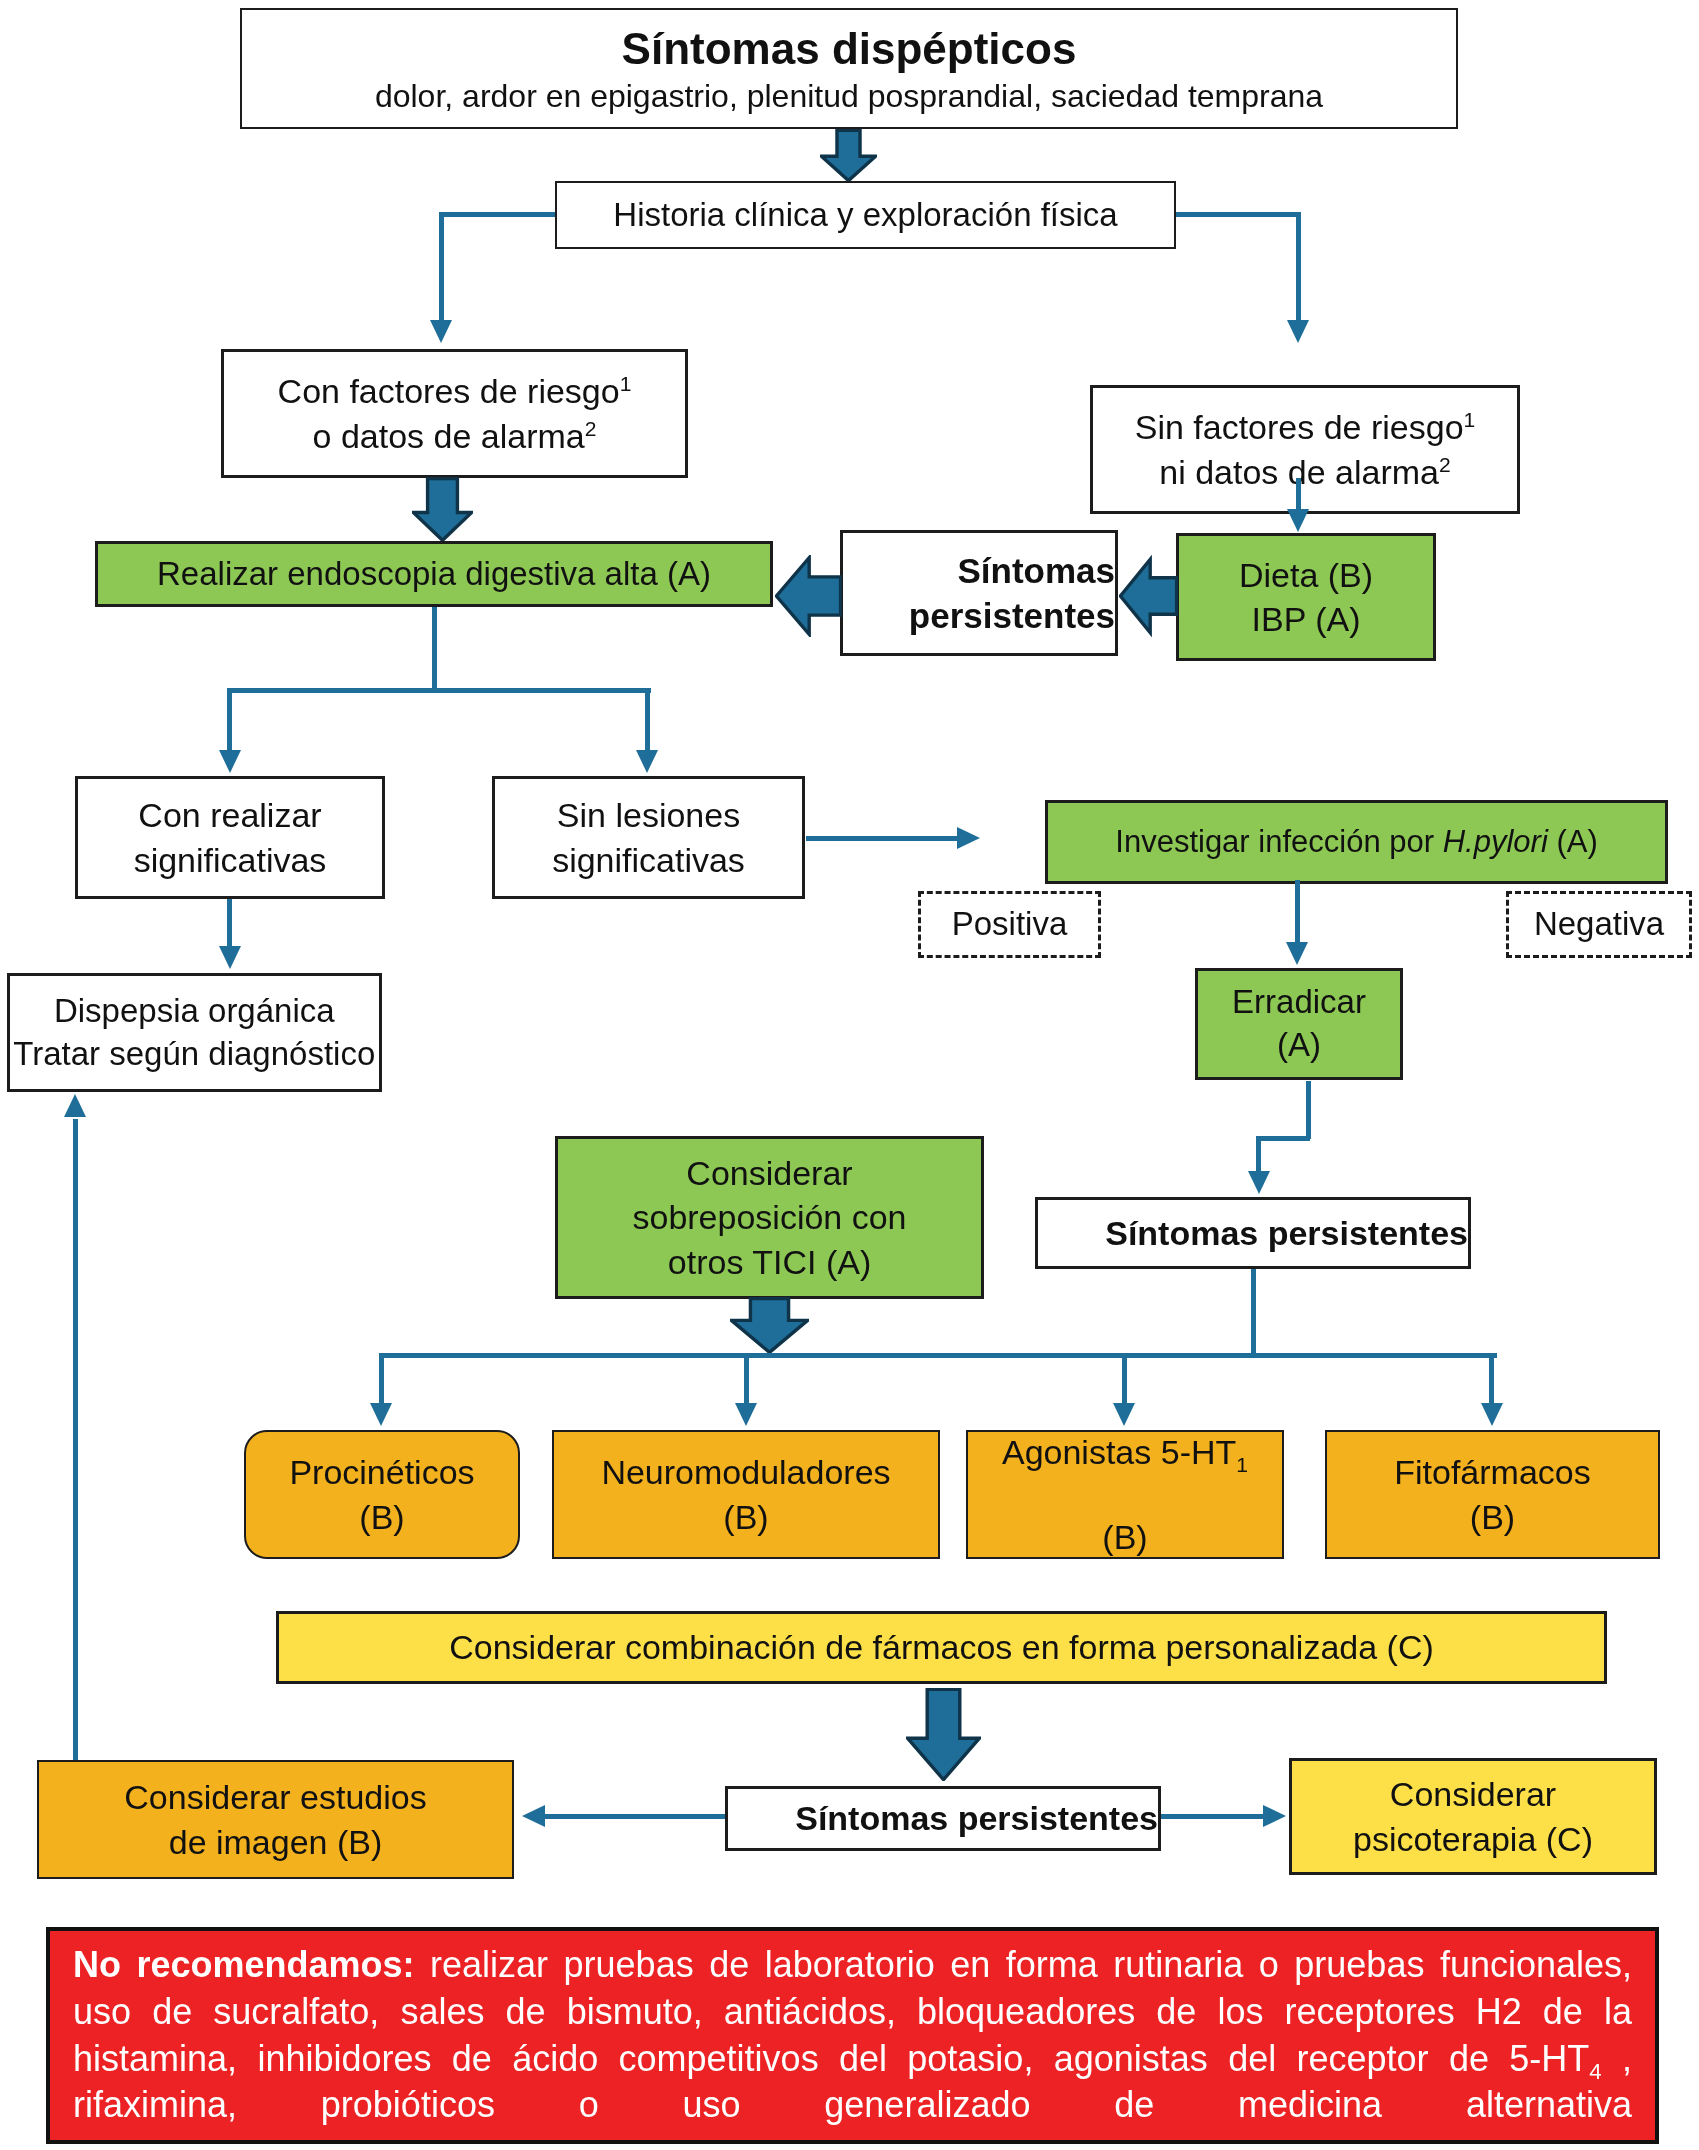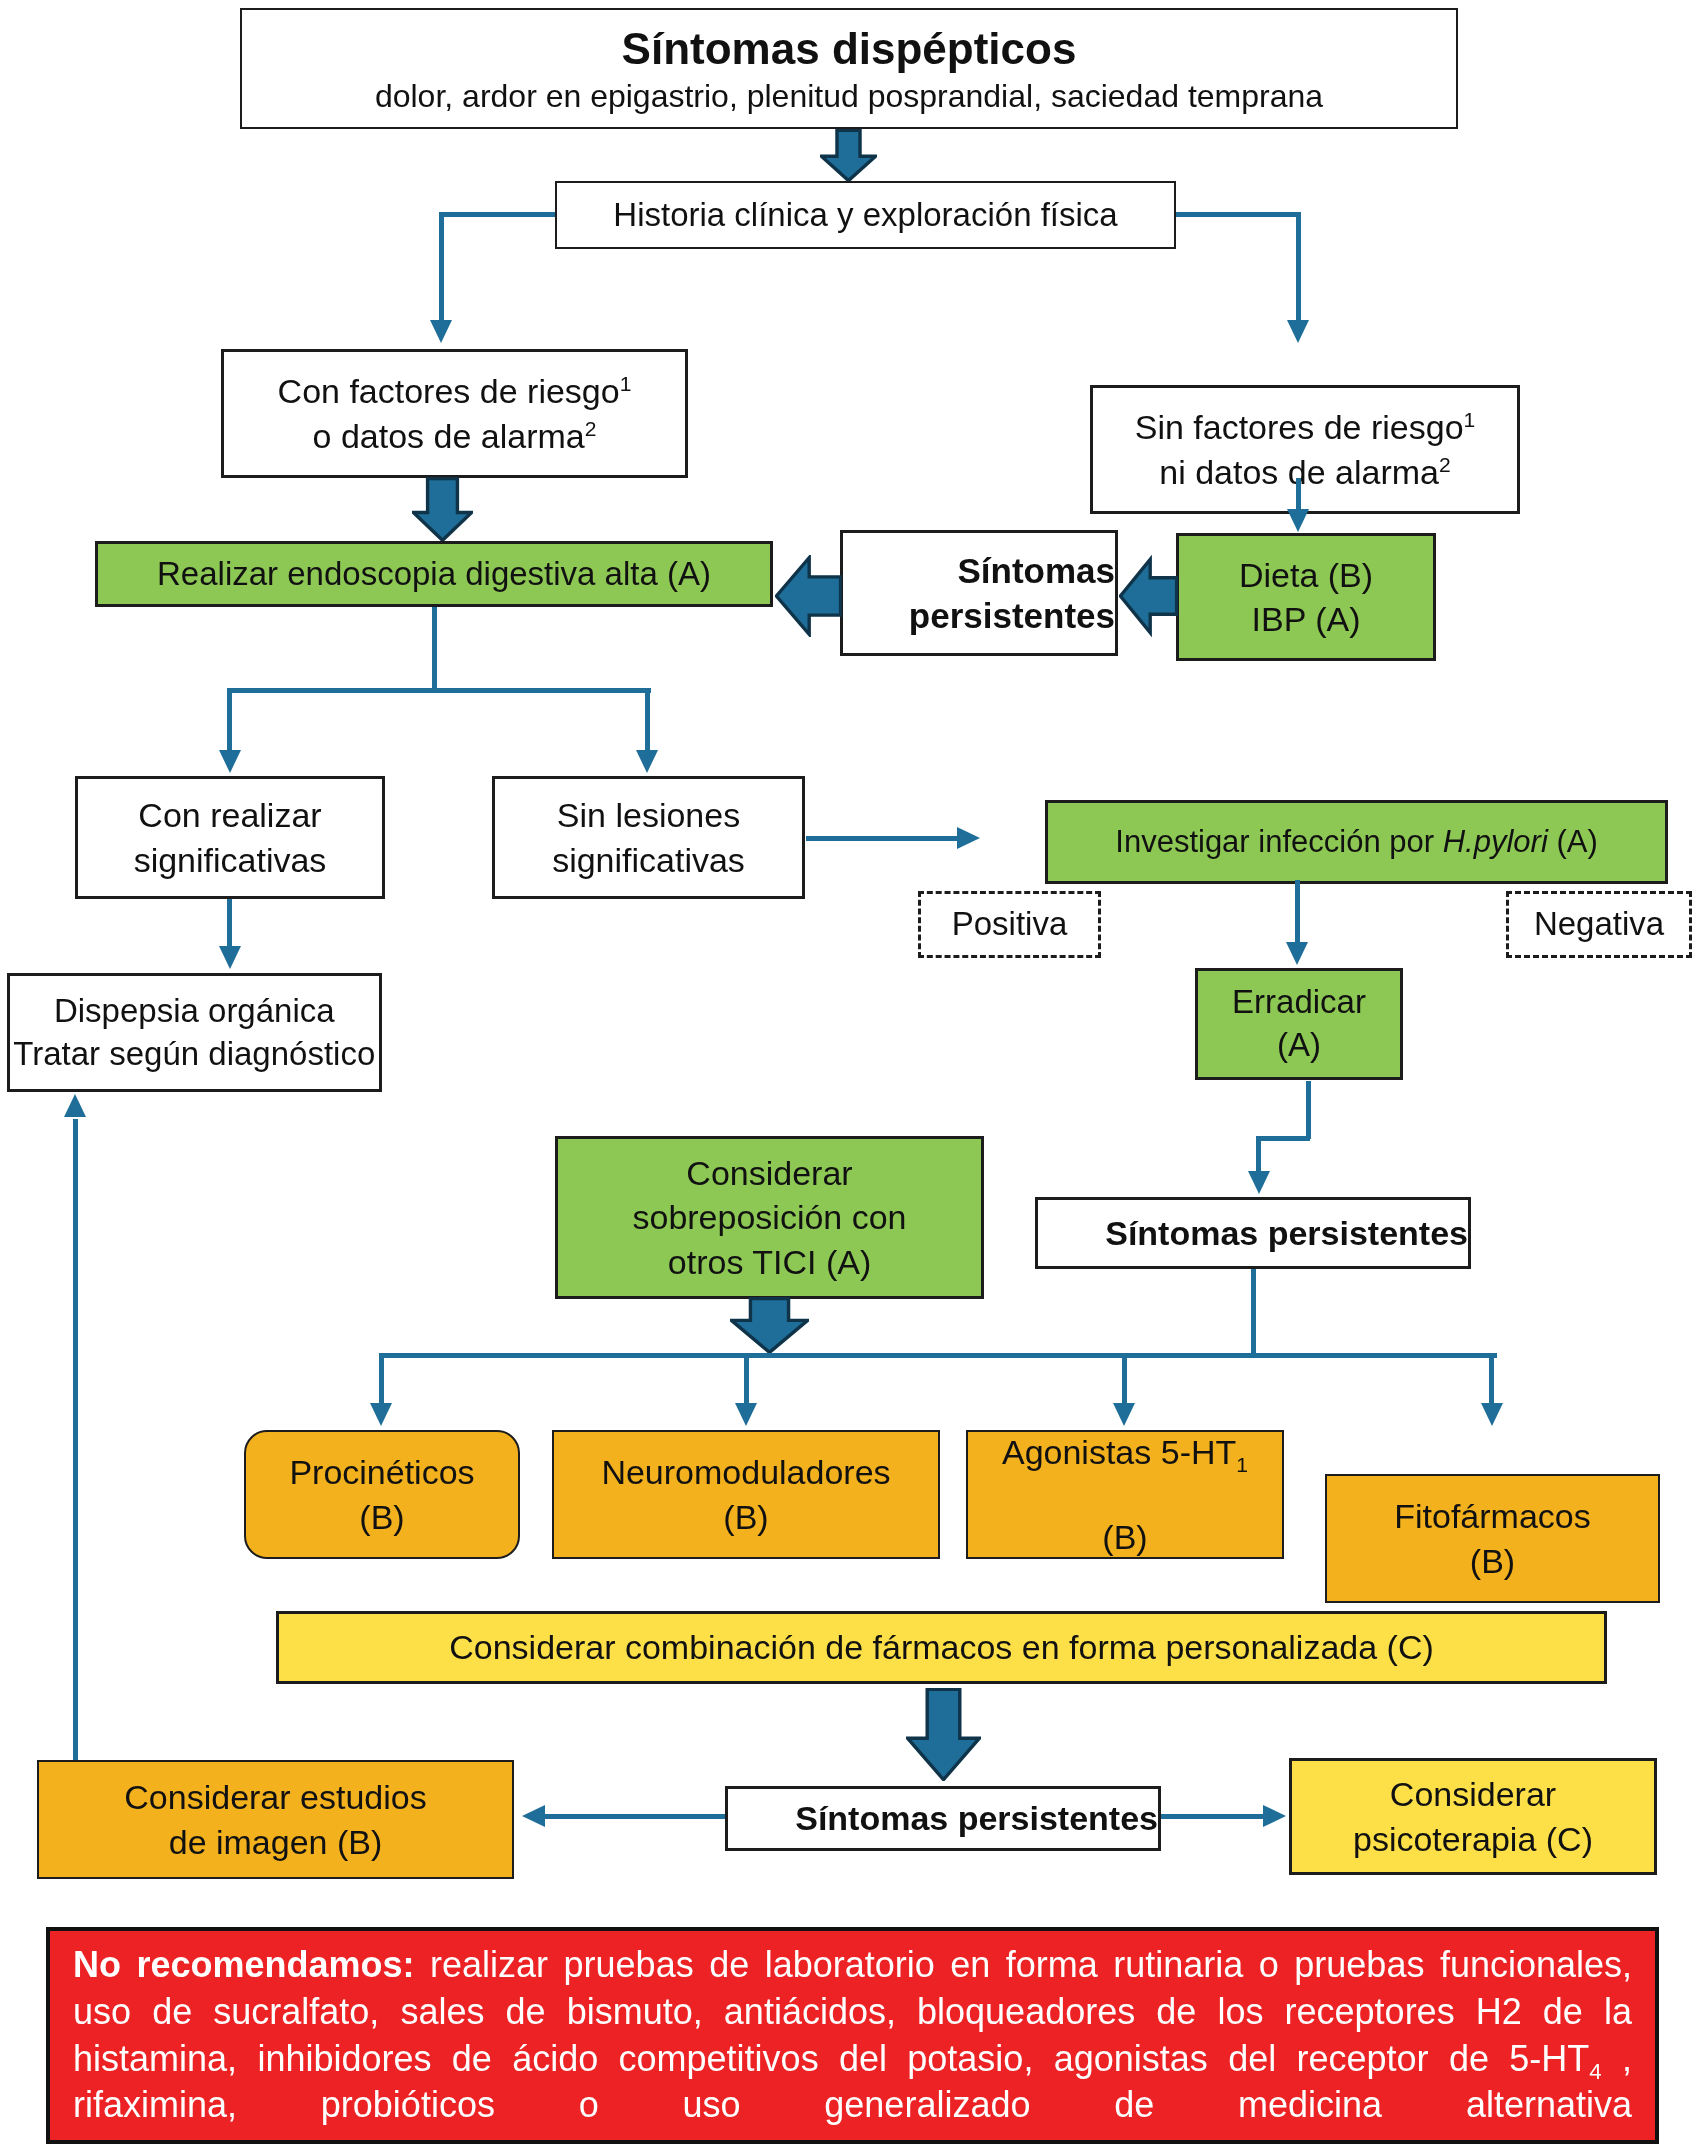--- a/index.html
+++ b/index.html
@@ -177,21 +177,21 @@
     <span class="ln">(B)</span>
   </div>
   <div class="box orange" style="left:552px;top:1430px;width:388px;height:129px;border-width:2.7px;">
     <span class="ln">Neuromoduladores</span>
     <span class="ln">(B)</span>
   </div>
   <div class="box orange" style="left:966px;top:1430px;width:318px;height:129px;border-width:2.7px;gap:40px;">
     <span class="ln"><span>Agonistas 5-HT</span><sub>1</sub></span>
     <span class="ln">(B)</span>
   </div>
-  <div class="box orange" style="left:1325px;top:1474px;width:335px;height:129px;border-width:2.7px;">
+  <div class="box orange" style="left:1325px;top:1430px;width:335px;height:129px;border-width:2.7px;">
     <span class="ln">Fitofármacos</span>
     <span class="ln">(B)</span>
   </div>
 
   <div class="box pink" style="left:276px;top:1611px;width:1331px;height:73px;">
     <span>Considerar combinación de fármacos en forma personalizada (C)</span>
   </div>
 
   <svg class="fat" style="left:906px;top:1688px;" width="75" height="93" viewBox="0 0 110 137">
     <polygon points="31,2 79,2 79,74 108,74 55,135 2,74 31,74"></polygon>

